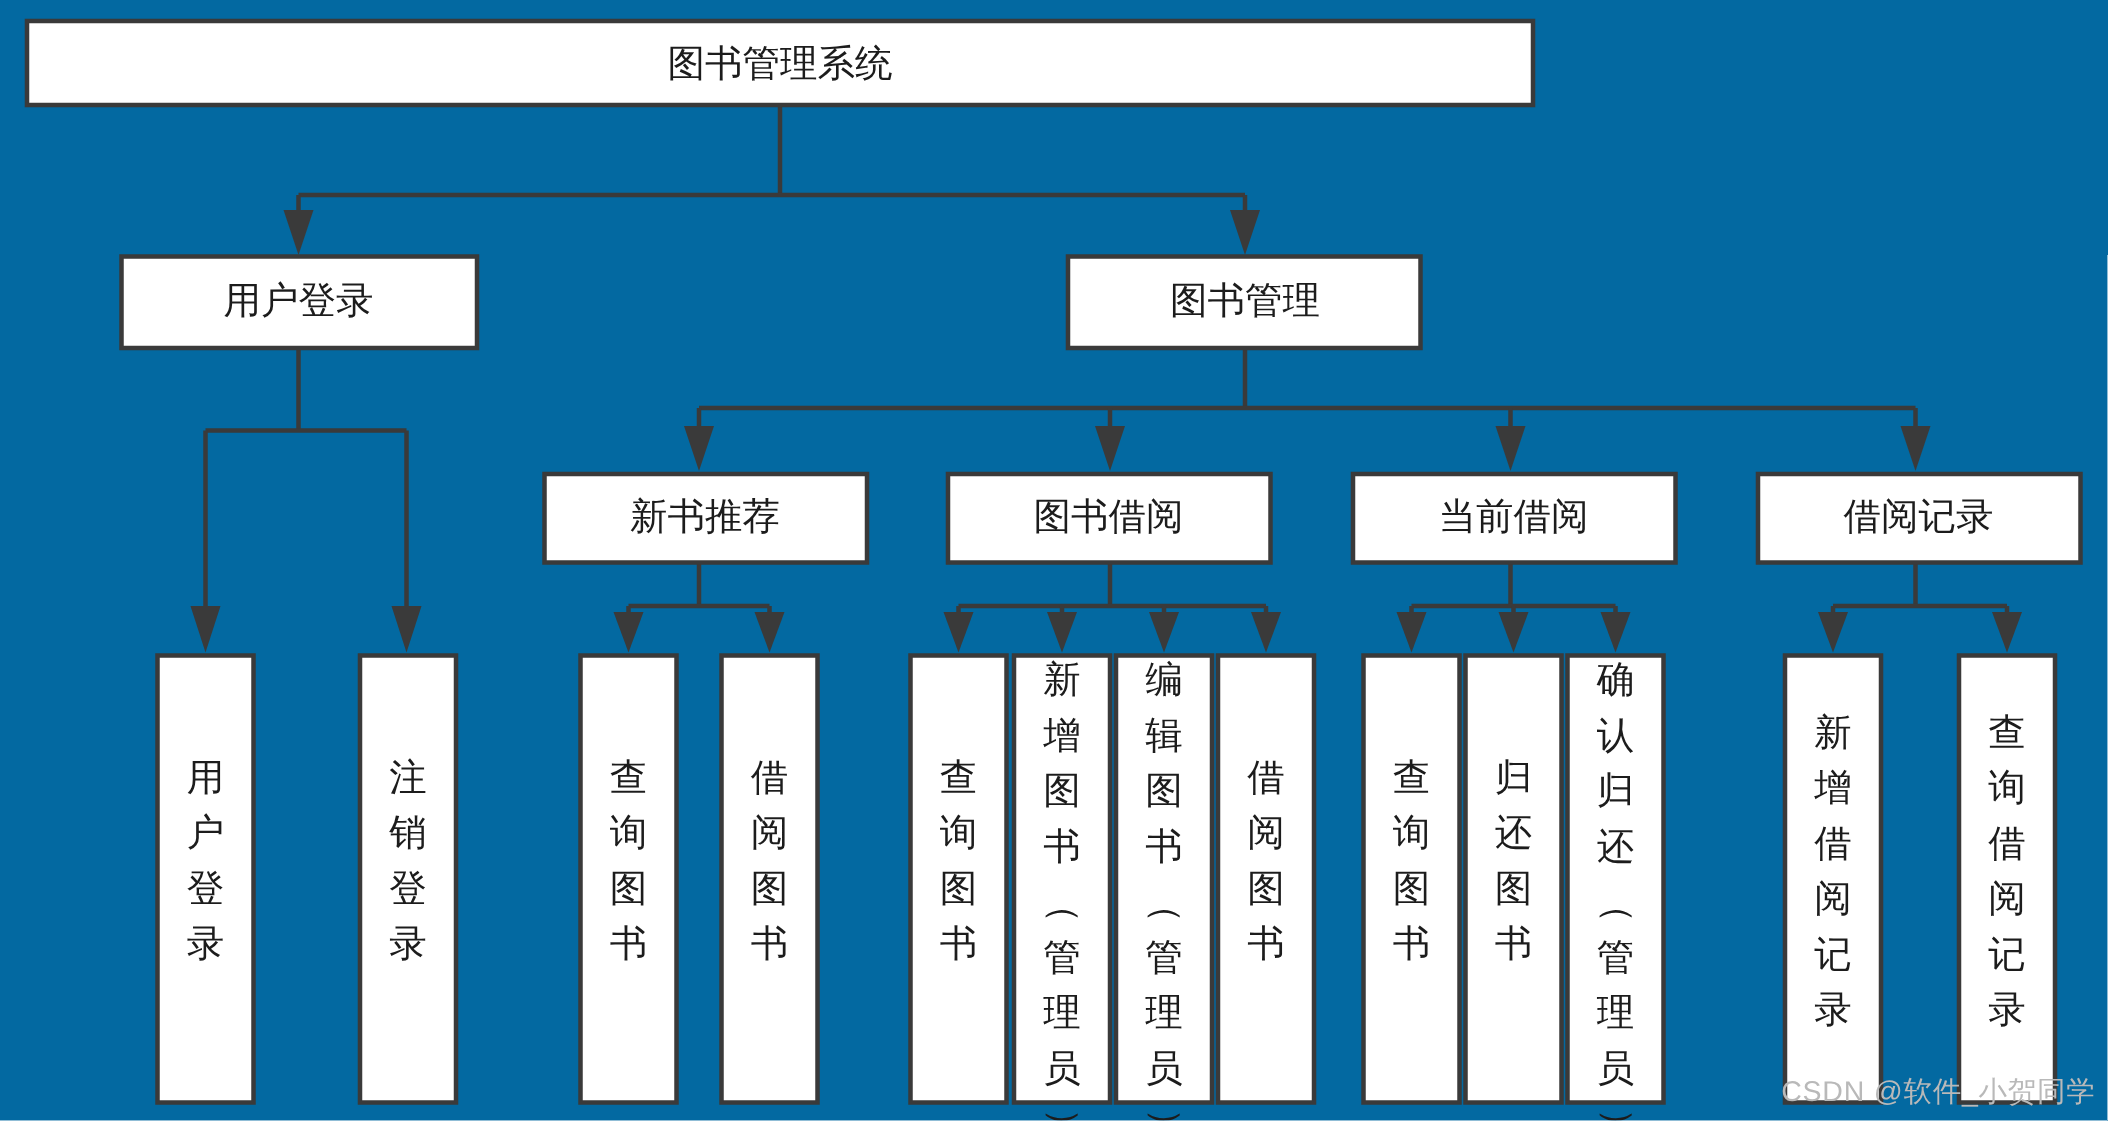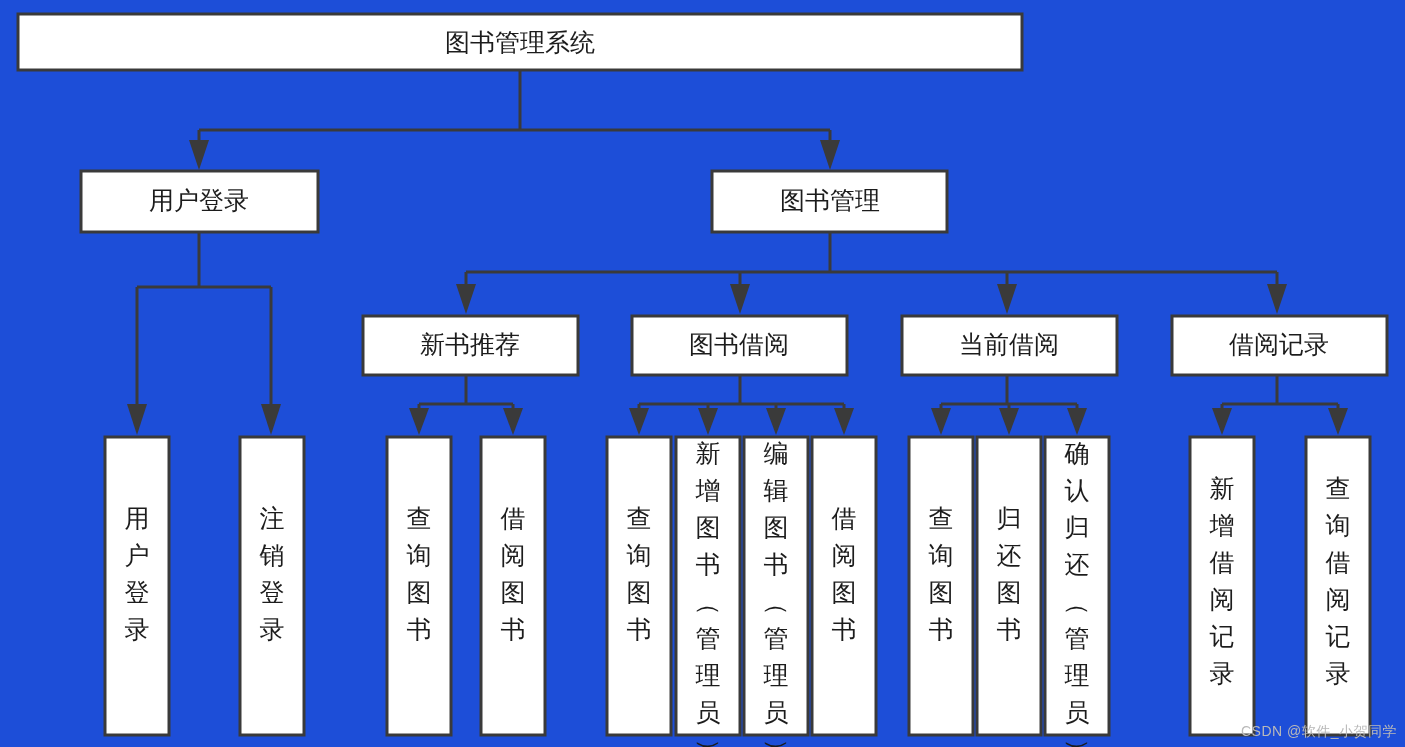--- a/index.html
+++ b/index.html
@@ -8,21 +8,21 @@
     padding: 0;
     background: #ffffff;
   }
   body {
     font-family: "Liberation Sans", "DejaVu Sans", sans-serif;
   }
   #diagram-root {
     position: relative;
     width: 1405px;
     height: 747px;
-    background: #1d4ed8;
+    background: #0369a1;
     overflow: hidden;
   }
   svg#tree-svg {
     position: absolute;
     top: 0;
     left: 0;
     width: 1405px;
     height: 747px;
     display: block;
   }
@@ -58,21 +58,21 @@
     font-size: 25px;
     fill: #1c1c1c;
     text-anchor: middle;
     dominant-baseline: middle;
   }
   .watermark {
     position: absolute;
     right: 8px;
     bottom: 6px;
     font-family: "Liberation Sans", "DejaVu Sans", sans-serif;
-    font-size: 14px;
+    font-size: 19px;
     color: #b9b9b9;
     letter-spacing: 0.5px;
     white-space: nowrap;
     user-select: none;
   }
 </style>
 </head>
 <body>
 
 <div id="diagram-root">

